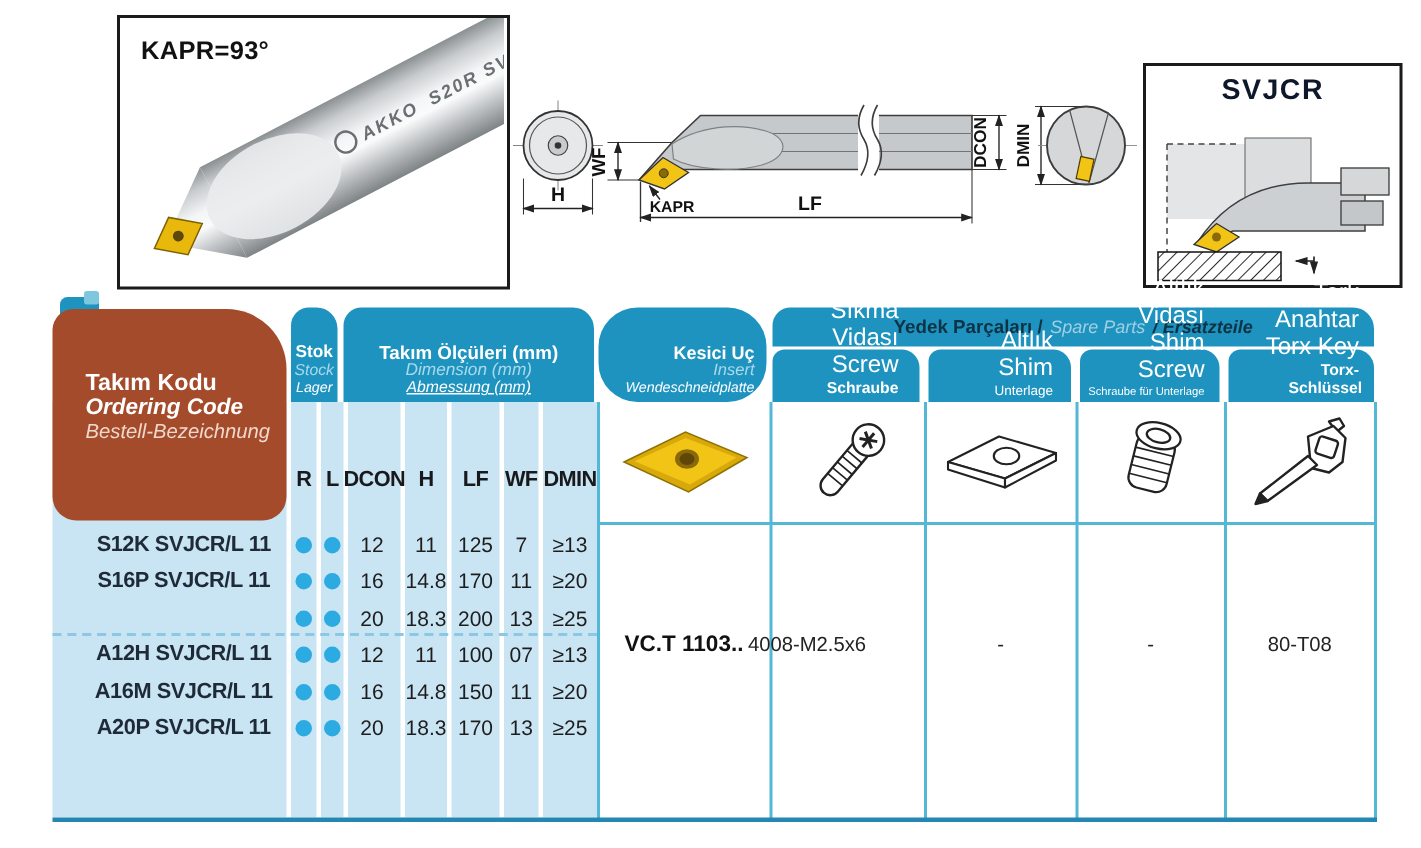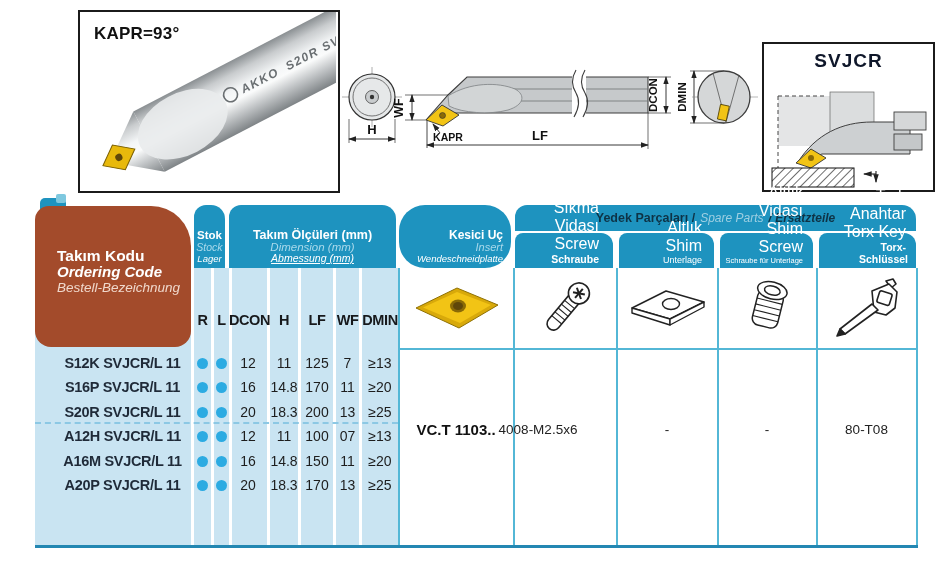--- a/index.html
+++ b/index.html
@@ -309,21 +309,20 @@
   <span class="cell code">S16P SVJCR/L 11</span>
   <span class="dot d-r"></span>
   <span class="dot d-l"></span>
   <span class="cell num c-dcon">16</span>
   <span class="cell num c-h">14.8</span>
   <span class="cell num c-lf">170</span>
   <span class="cell num c-wf">11</span>
   <span class="cell num c-dmin">≥20</span>
 </div>
 <div class="abs row" style="top:399.8px;">
-  <span class="cell code">S20R SVJCR/L 11</span>
   <span class="dot d-r"></span>
   <span class="dot d-l"></span>
   <span class="cell num c-dcon">20</span>
   <span class="cell num c-h">18.3</span>
   <span class="cell num c-lf">200</span>
   <span class="cell num c-wf">13</span>
   <span class="cell num c-dmin">≥25</span>
 </div>
 <div class="abs dashed"></div>
 <div class="abs row" style="top:424.2px;">

